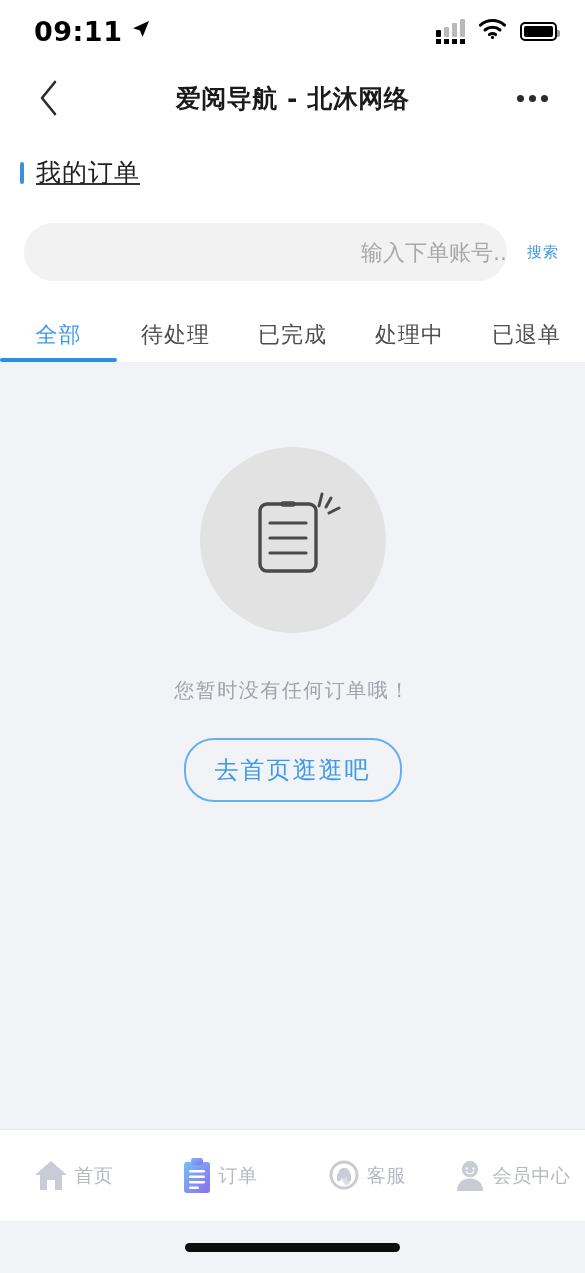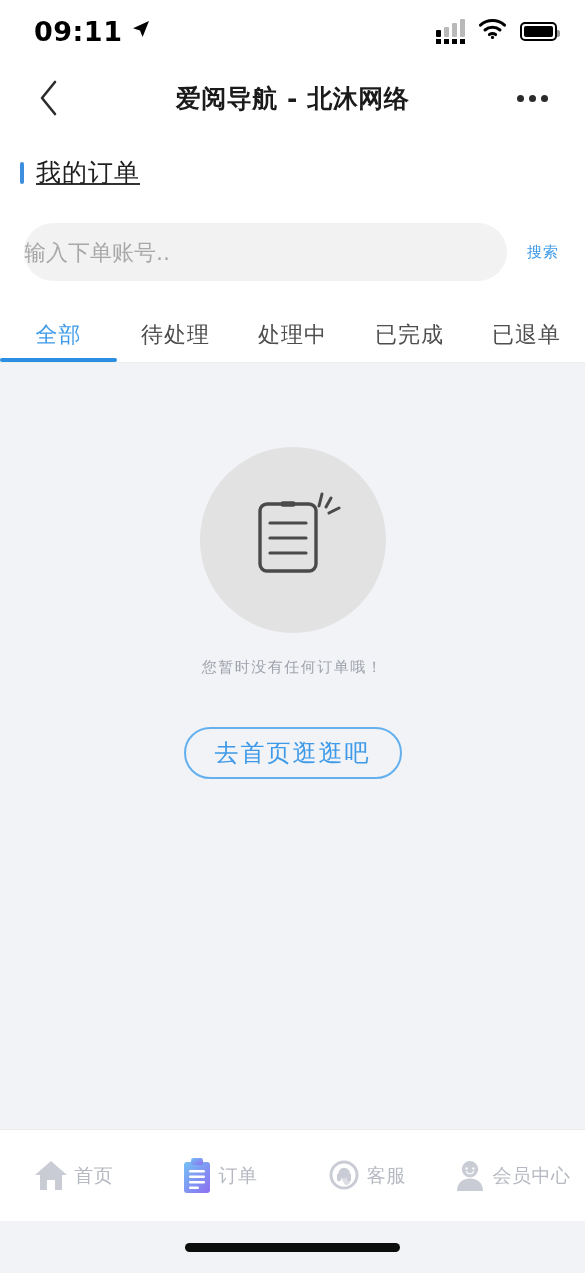--- a/index.html
+++ b/index.html
@@ -52,43 +52,43 @@
   
   .page-head { background:#fff; padding:22px 0 0 20px;text-decoration:underline; }
   .page-title-row { display:flex; align-items:center; gap:12px; }
   .title-bar { width:4px; height:22px; background:#3e8ee0; border-radius:2px; display:block; }
   .page-title { font-size:25px; color:#1f1f1f; font-weight:400; letter-spacing:1px; }
 
   
   .search-row { background:#fff; display:flex; align-items:center; padding:34px 24px 26px 24px; gap:18px; }
   .search-input {
     flex:1; height:58px; background:#f2f2f3; border:none; border-radius:29px;
-    text-align:left; font-size:22px; color:#0f172a;
+    text-align:right; font-size:22px; color:#0f172a;
     font-family:"DejaVu Sans","Liberation Sans",sans-serif; outline:none;
   }
   .search-input::placeholder { color:#a8a8a8; }
   .search-btn { font-size:15px; color:#3e9ae8; background:none; border:none; cursor:pointer;
                 font-family:Liberation Mono, monospace; padding:0 2px; letter-spacing:1px; }
 
   
   .tabs { background:#fff; display:flex; height:56px; align-items:stretch;
           border-bottom:1px solid #efefef; }
   .tab { flex:1; display:flex; align-items:center; justify-content:center;
          font-size:22px; color:#4e4e4e; cursor:pointer; position:relative; letter-spacing:1px; }
   .tab.active { color:#3e9ae8; }
   .tab.active::after { content:""; position:absolute; left:0; right:0; bottom:0;
                        height:4px; background:#2a8fe0; border-radius:2px; }
 
   
   .content { flex:1; background:#f1f3f7; display:flex; flex-direction:column;
              align-items:center; padding-top:84px; }
   .empty-circle { width:186px; height:186px; border-radius:50%; background:#e2e2e2;
                   display:flex; align-items:center; justify-content:center; }
-  .empty-text { margin-top:25px; font-size:15px; color:#a0a3ab; letter-spacing:1.5px; }
-  .empty-btn { margin-top:50px; width:218px; height:52px; border-radius:30px;
+  .empty-text { margin-top:44px; font-size:20px; color:#a0a3ab; letter-spacing:1.5px; }
+  .empty-btn { margin-top:34px; width:218px; height:64px; border-radius:30px;
                border:2px solid #64b0ef; background:transparent; color:#3e9ae8;
                font-size:24px; letter-spacing:2px; cursor:pointer;
                font-family:"DejaVu Sans","Liberation Sans",sans-serif; }
 
   
   .tabbar { flex:0 0 92px; height:92px; background:#fff; display:flex;
             border-top:1px solid #ececec; }
   .tabbar-item { flex:1; display:flex; align-items:center;
                  justify-content:center; gap:5px; cursor:pointer; }
   .tabbar-icon { height:40px; display:flex; align-items:center; justify-content:center; }
@@ -164,22 +164,22 @@
   </div>
 
   <div class="search-row">
     <input class="search-input" type="text" placeholder="输入下单账号.." style="">
     <button class="search-btn">搜索</button>
   </div>
 
   <div class="tabs">
     <div class="tab active">全部</div>
     <div class="tab">待处理</div>
+    <div class="tab">已完成</div>
     <div class="tab">处理中</div>
-    <div class="tab">已完成</div>
     <div class="tab">已退单</div>
   </div>
 
   <div class="content">
     <div class="empty-circle">
       <svg width="100" height="96" viewBox="0 0 100 96">
 
         <path d="M38 12 H24 A7 7 0 0 0 17 19 V72 A7 7 0 0 0 24 79 H66 A7 7 0 0 0 73 72 V19 A7 7 0 0 0 66 12 H52" stroke="#4a4a4a" stroke-width="3.4" fill="none" stroke-linecap="round" stroke-linejoin="round"></path>
 
         <path d="M40 12 H50" stroke="#4a4a4a" stroke-width="5.4" fill="none" stroke-linecap="round"></path>

